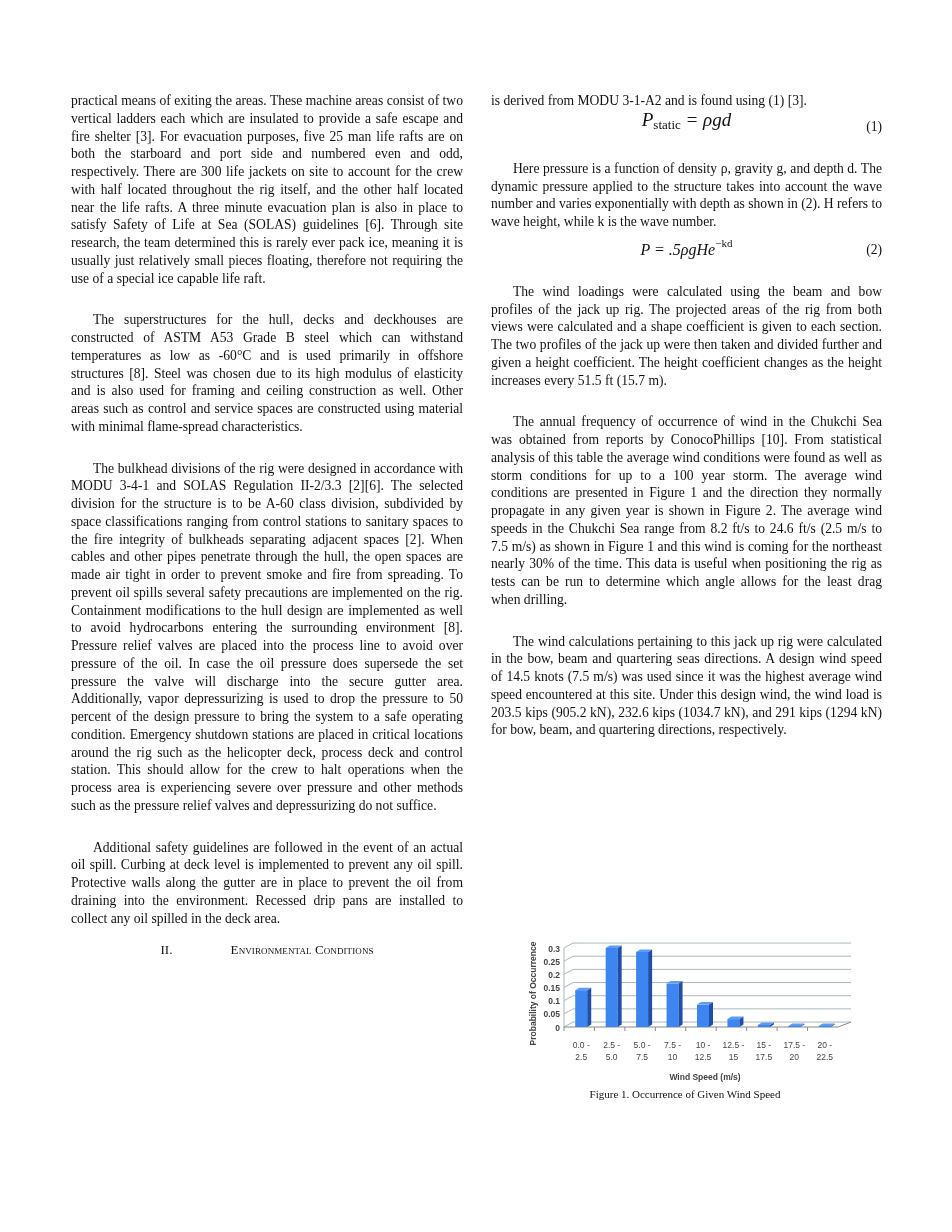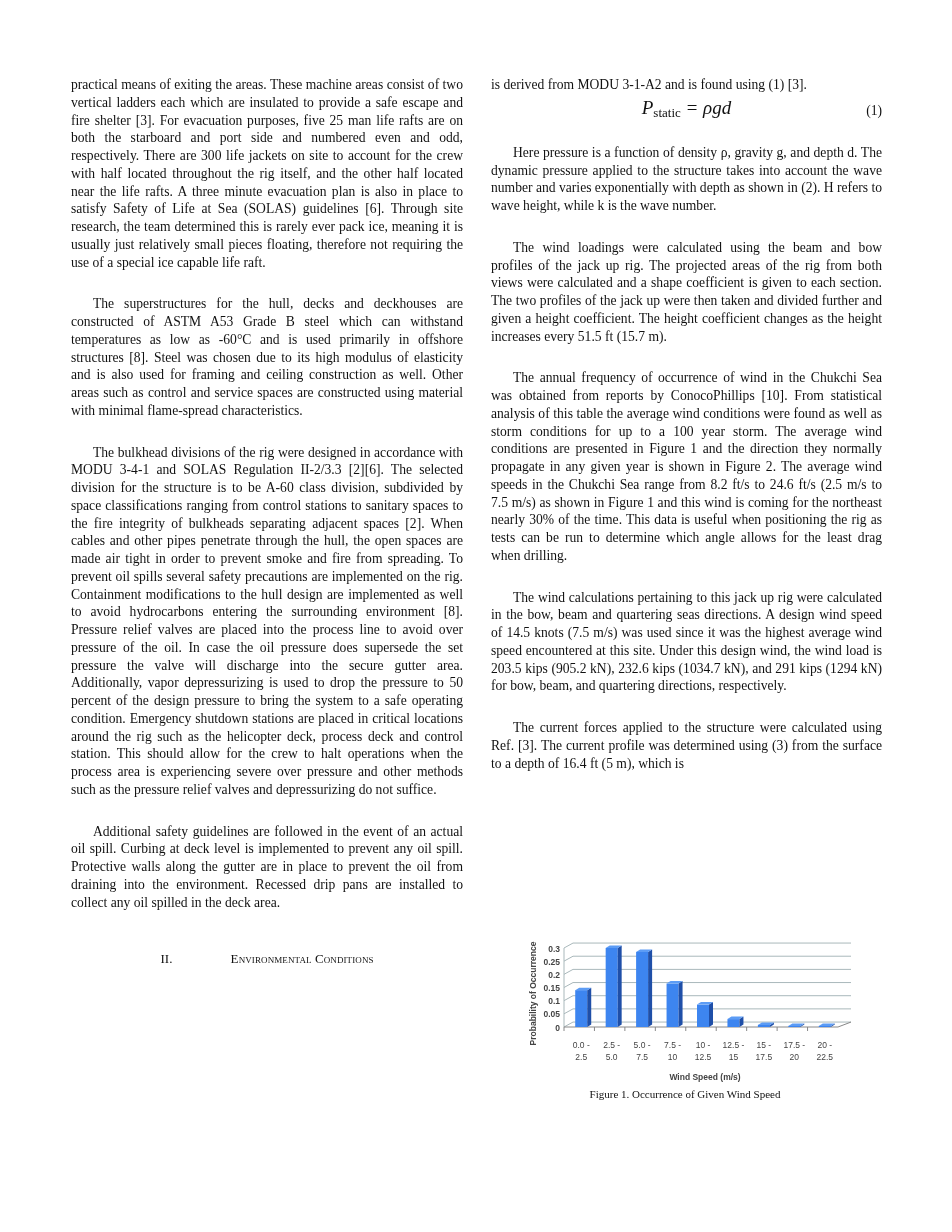--- a/index.html
+++ b/index.html
@@ -1,27 +1,27 @@
 <!DOCTYPE html>
 <html><head>
 <meta charset="utf-8">
 <style>
   html, body { margin: 0; padding: 0; background: #ffffff; }
   body { width: 952px; height: 1232px; position: relative; overflow: hidden;
          font-family: "Liberation Serif", "DejaVu Serif", serif; color: #111; }
-  .col { position: absolute; top: 76px; font-size: 13.6px; line-height: 17.75px; text-align: justify; }
+  .col { position: absolute; top: 92px; font-size: 13.6px; line-height: 17.75px; text-align: justify; }
   .col-left { left: 71px; width: 392px; }
   .col-right { left: 491px; width: 391px; }
   p { margin: 0; }
   p.indent { text-indent: 22px; margin-top: 24px; }
-  .section-heading { text-align: center; margin: 39px 0 14px 0; font-size: 13px; letter-spacing: 0.1px; }
+  .section-heading { text-align: center; margin: 14px 0 14px 0; font-size: 13px; letter-spacing: 0.1px; }
   .section-heading .num { display: inline-block; margin-right: 58px; }
   .section-heading .sc { font-variant: small-caps; }
   .equation { position: relative; height: 24px; text-align: center; }
-  .equation .expr { font-style: italic; font-size: 19px; line-height: 27px; }
+  .equation .expr { font-style: italic; font-size: 19px; line-height: 20px; }
   .equation .expr .sub { font-style: normal; font-size: 13px; vertical-align: -3px; }
   .equation .expr .sup { font-style: normal; font-size: 11px; vertical-align: 8px; }
   .equation .eqnum { position: absolute; right: 0; top: 8px; font-size: 13.6px; }
   .eq1 { height: 26px; }
   .eq2 { height: 26px; margin-top: 2px; }
   .eq2 .expr { font-size: 16px; }
   .figure { position: absolute; left: 520px; top: 936px; width: 340px; height: 170px; }
   .fig-caption { position: absolute; left: 0; width: 330px; top: 152px; text-align: center; font-size: 11px; }
   svg text { font-family: "Liberation Sans", "DejaVu Sans", sans-serif; }
 </style>
@@ -38,24 +38,27 @@
   </div>
 </div>
 
 <div class="col col-right">
   <p>is derived from MODU 3-1-A2 and is found using (1) [3].</p>
   <div class="equation eq1">
     <span class="expr"><span>P</span><span class="sub">static</span><span> = ρgd</span></span>
     <span class="eqnum">(1)</span>
   </div>
   <p class="indent">Here pressure is a function of density ρ, gravity g, and depth d. The dynamic pressure applied to the structure takes into account the wave number and varies exponentially with depth as shown in (2). H refers to wave height, while k is the wave number.</p>
+  <div class="equation eq2">
+    <span class="expr"><span>P = .5ρgHe</span><span class="sup">−kd</span></span>
+    <span class="eqnum">(2)</span>
+  </div>
   <p class="indent">The wind loadings were calculated using the beam and bow profiles of the jack up rig. The projected areas of the rig from both views were calculated and a shape coefficient is given to each section. The two profiles of the jack up were then taken and divided further and given a height coefficient. The height coefficient changes as the height increases every 51.5 ft (15.7 m).</p>
   <p class="indent">The annual frequency of occurrence of wind in the Chukchi Sea was obtained from reports by ConocoPhillips [10]. From statistical analysis of this table the average wind conditions were found as well as storm conditions for up to a 100 year storm. The average wind conditions are presented in Figure 1 and the direction they normally propagate in any given year is shown in Figure 2. The average wind speeds in the Chukchi Sea range from 8.2 ft/s to 24.6 ft/s (2.5 m/s to 7.5 m/s) as shown in Figure 1 and this wind is coming for the northeast nearly 30% of the time. This data is useful when positioning the rig as tests can be run to determine which angle allows for the least drag when drilling.</p>
   <p class="indent">The wind calculations pertaining to this jack up rig were calculated in the bow, beam and quartering seas directions. A design wind speed of 14.5 knots (7.5 m/s) was used since it was the highest average wind speed encountered at this site. Under this design wind, the wind load is 203.5 kips (905.2 kN), 232.6 kips (1034.7 kN), and 291 kips (1294 kN) for bow, beam, and quartering directions, respectively.</p>
-  <p class="indent">The current forces applied to the structure were calculated using Ref. [3]. The current profile was determined using (3) from the surface to a depth of 16.4 ft (5 m), which is</p>
 </div>
 
 <div class="figure">
   <svg id="chart-svg" width="340" height="150" viewBox="0 0 340 150">
       <line x1="53" y1="86.05" x2="331" y2="86.05" stroke="#a9b8bb" stroke-width="1"></line>
       <line x1="44" y1="91" x2="53" y2="86.05" stroke="#a9b8bb" stroke-width="1"></line>
       <text x="40" y="94.5" font-size="8.5" font-weight="bold" fill="#444" text-anchor="end">0</text>
       <line x1="53" y1="72.88333333333333" x2="331" y2="72.88333333333333" stroke="#a9b8bb" stroke-width="1"></line>
       <line x1="44" y1="77.83333333333333" x2="53" y2="72.88333333333333" stroke="#a9b8bb" stroke-width="1"></line>
       <text x="40" y="81.33333333333333" font-size="8.5" font-weight="bold" fill="#444" text-anchor="end">0.05</text>

